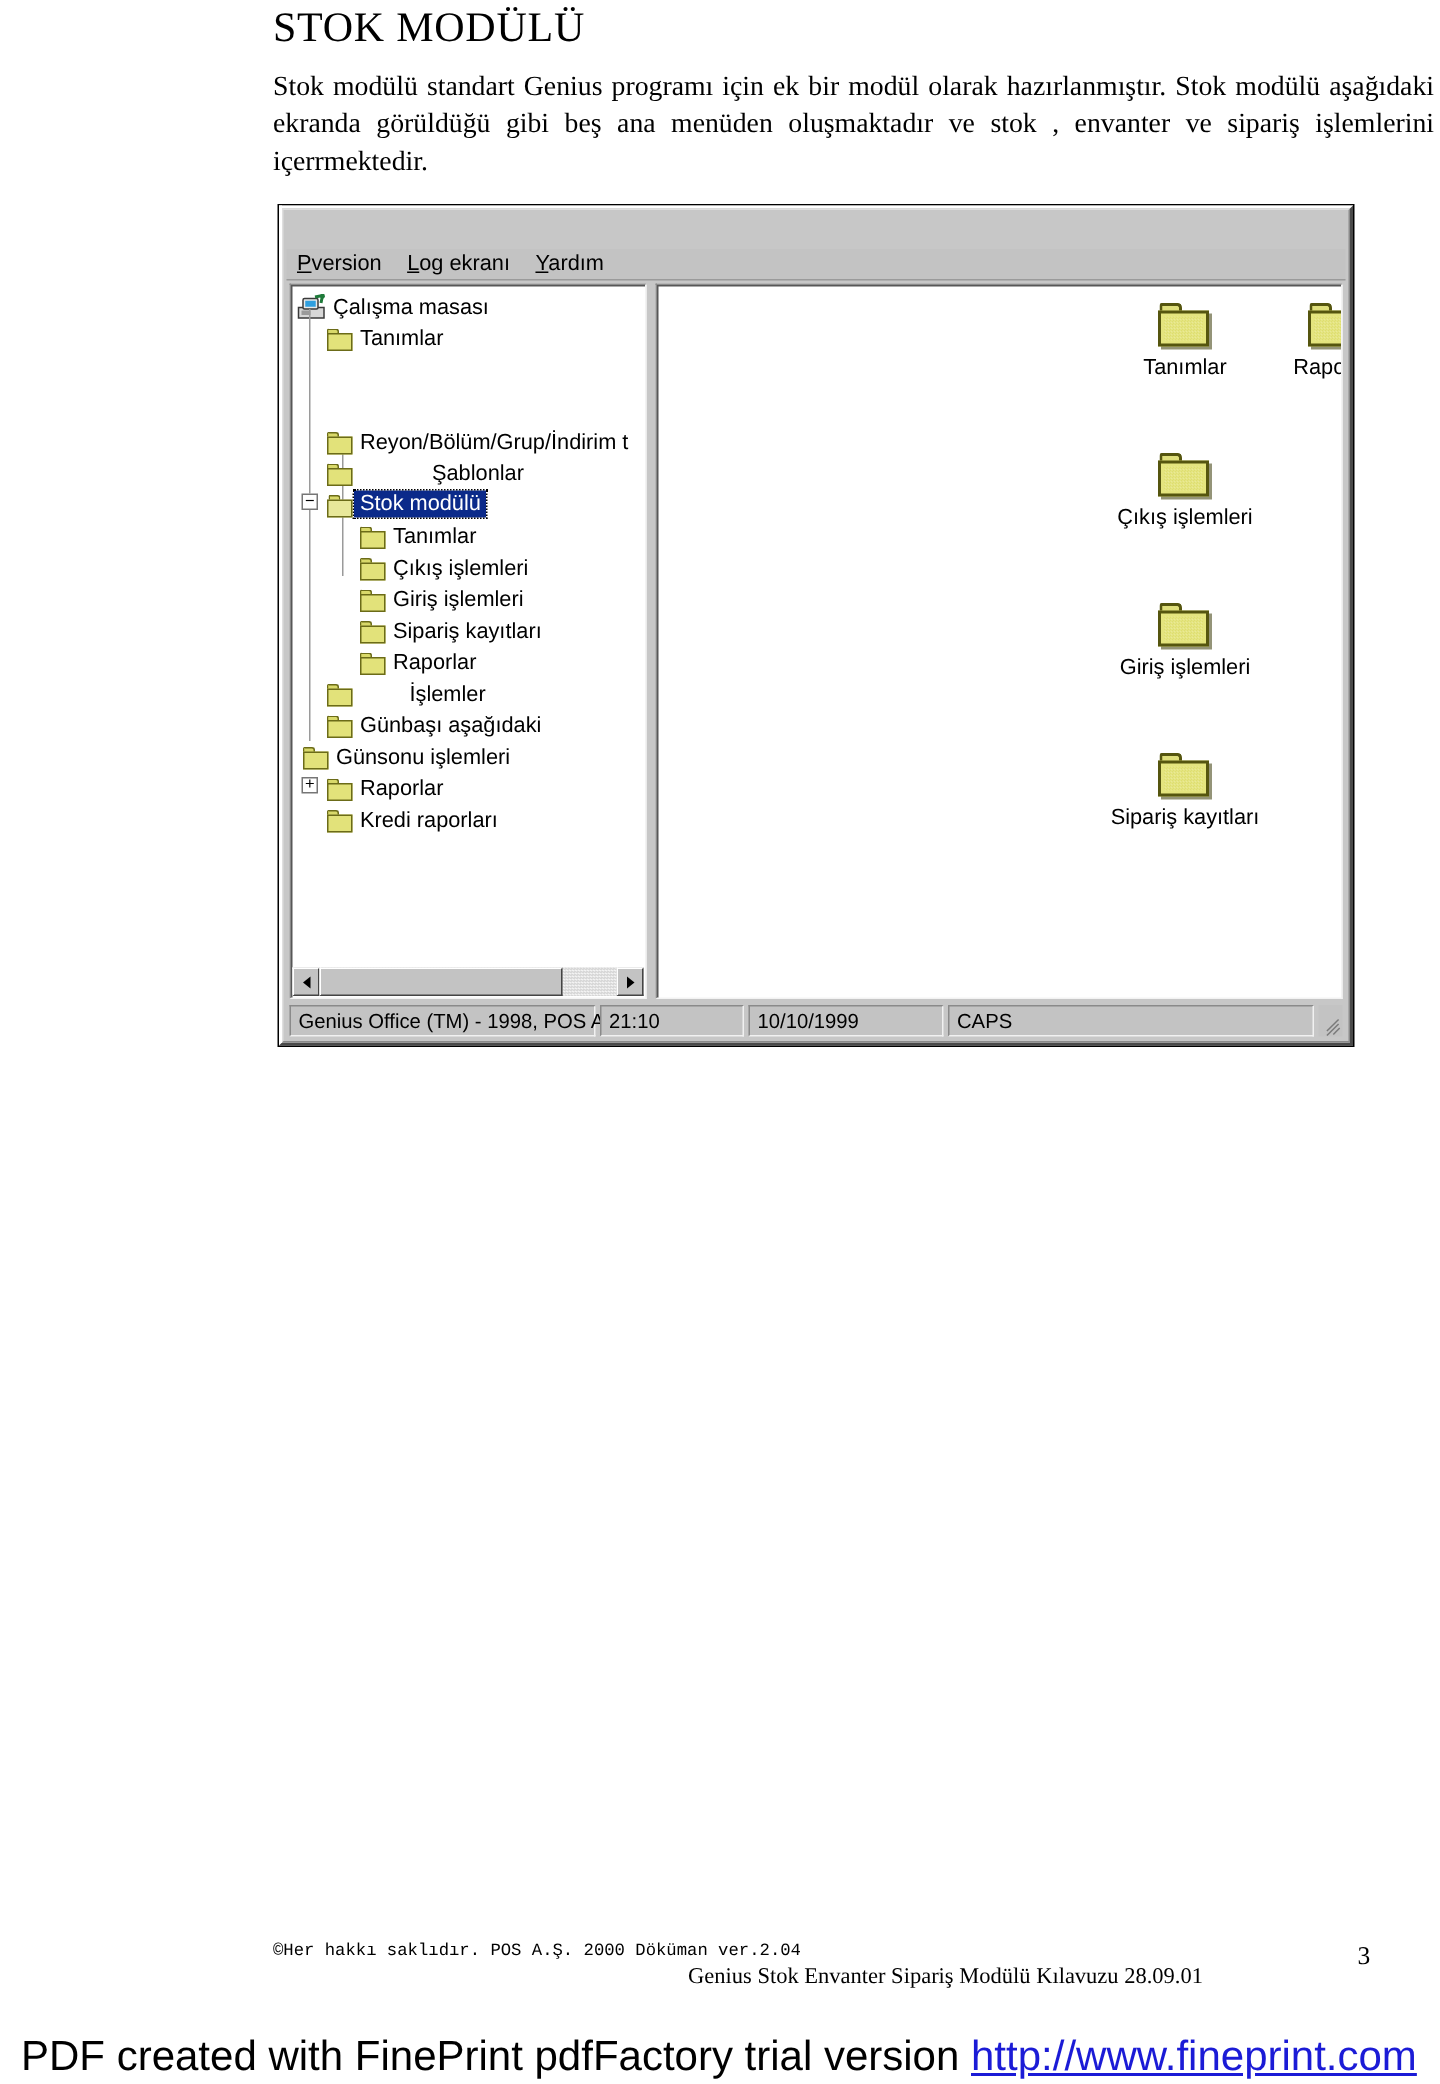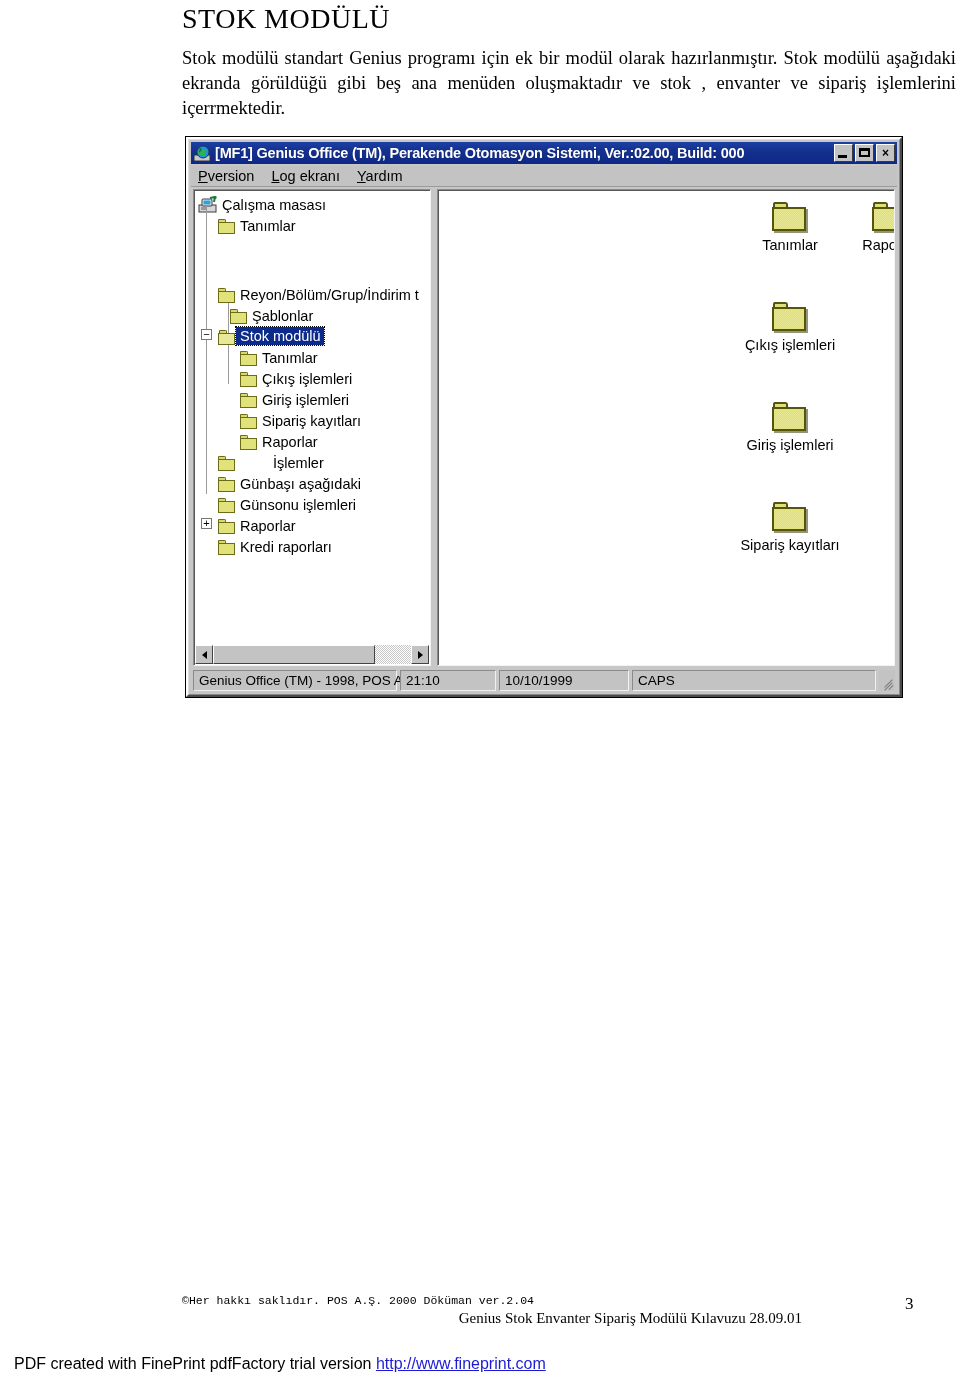--- a/index.html
+++ b/index.html
@@ -207,49 +207,33 @@
   .footer-guide{
     position:absolute;left:182px;top:1310px;width:620px;
     font-family:"Liberation Serif",serif;font-size:15px;color:#000000;text-align:right;
   }
   .page-num{
     position:absolute;left:905px;top:1294px;
     font-family:"Liberation Serif",serif;font-size:17px;color:#000;
   }
   .finep{
     position:absolute;left:14px;top:1355px;width:940px;
-    font-family:"Liberation Sans",sans-serif;font-size:16px;color:#000;white-space:nowrap;
+    font-family:"Liberation Sans",sans-serif;font-size:28px;color:#000;white-space:nowrap;
   }
   .finep a{color:#1b1bd6;text-decoration:underline;}
 </style>
 </head>
 <body>
 
 <div class="doc-heading">STOK MODÜLÜ</div>
 <div class="doc-para">Stok modülü standart Genius programı için ek bir modül olarak hazırlanmıştır. Stok modülü aşağıdaki ekranda görüldüğü gibi beş ana menüden oluşmaktadır  ve stok , envanter ve sipariş işlemlerini içerrmektedir.</div>
 
 <div class="win">
  <div class="win-inner">
 
-  <div class="titlebar">
-    <div class="title-icon">
-      <svg width="17" height="17" viewBox="0 0 17 17">
-        <rect x="0" y="10" width="16" height="6" fill="#c9c9c9" stroke="#333" stroke-width="1"></rect>
-        <circle cx="9" cy="7" r="6" fill="#1f8fe0" stroke="#0c3f66" stroke-width="1"></circle>
-        <path d="M3.5 6 Q7 3 13 5 Q10 8 12 11 Q7 12 4 9 Z" fill="#2fae55"></path>
-        <path d="M5 2 L7 5 L5 7" fill="none" stroke="#1c6b2a" stroke-width="1.3"></path>
-      </svg>
-    </div>
-    <div class="title-text">[MF1] Genius Office (TM), Perakende Otomasyon Sistemi, Ver.:02.00, Build: 000</div>
-    <div class="win-btns">
-      <div class="win-btn btn-min"></div>
-      <div class="win-btn btn-max"></div>
-      <div class="win-btn">×</div>
-    </div>
-  </div>
 
   <div class="menubar">
     <div class="menu-item">
       <u>P</u><span>version</span>
     </div>
     <div class="menu-item">
       <u>L</u><span>og ekranı</span>
     </div>
     <div class="menu-item">
       <u>Y</u><span>ardım</span>
@@ -287,21 +271,21 @@
         </div>
 
         <div class="tnode" style="padding-left:22px;margin-top:48px;">
           <div class="folder">
                 <div class="tab"></div>
                 <div class="body"></div>
               </div>
           <span class="lbl">Reyon/Bölüm/Grup/İndirim t</span>
         </div>
 
-        <div class="tnode" style="padding-left:34px;">
+        <div class="tnode" style="padding-left:22px;gap:48px;">
           <div class="folder">
                 <div class="tab"></div>
                 <div class="body"></div>
               </div>
           <span class="lbl">Şablonlar</span>
         </div>
 
         <div class="tnode sel" style="padding-left:22px;">
           <div class="expander" style="left:7px;top:5px;">−</div>
           <div class="folder open">
@@ -360,21 +344,21 @@
         </div>
 
         <div class="tnode" style="padding-left:22px;">
           <div class="folder">
                 <div class="tab"></div>
                 <div class="body"></div>
               </div>
           <span class="lbl">Günbaşı aşağıdaki</span>
         </div>
 
-        <div class="tnode" style="padding-left:22px;">
+        <div class="tnode" style="padding-left:6px;">
           <div class="folder">
                 <div class="tab"></div>
                 <div class="body"></div>
               </div>
           <span class="lbl">Günsonu işlemleri</span>
         </div>
 
         <div class="tnode" style="padding-left:22px;">
           <div class="expander" style="left:7px;top:5px;">+</div>
           <div class="folder">

